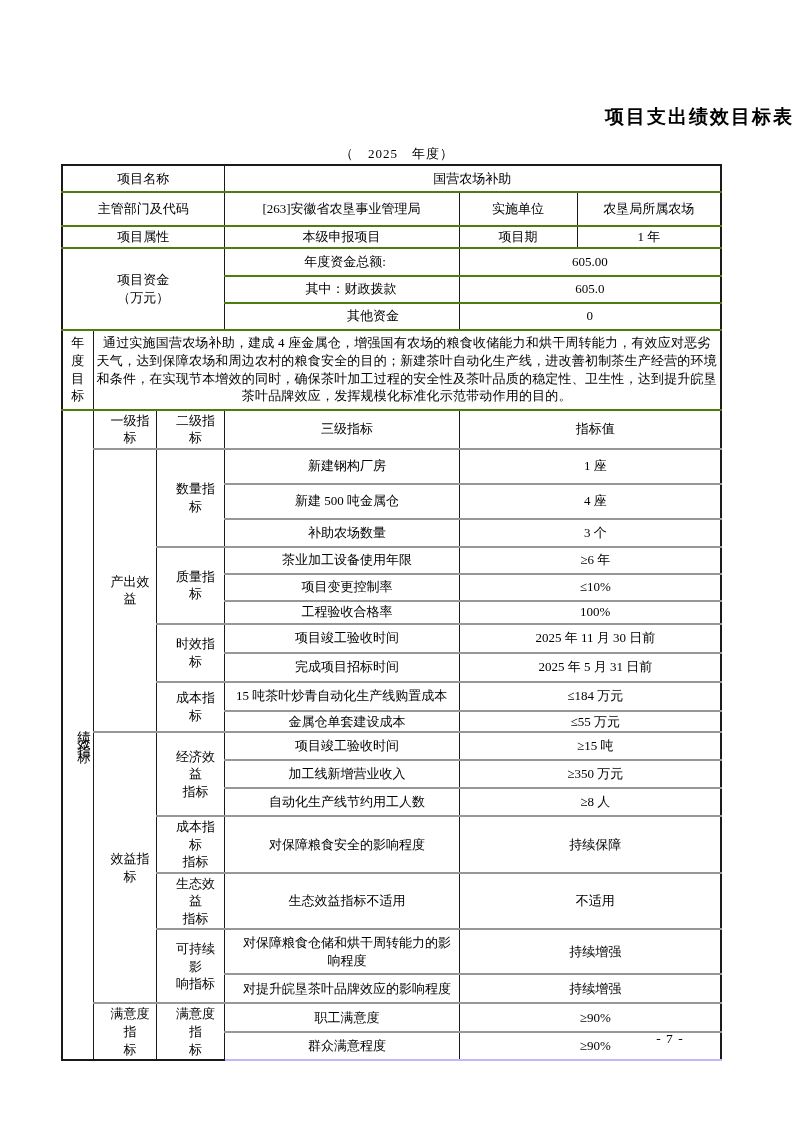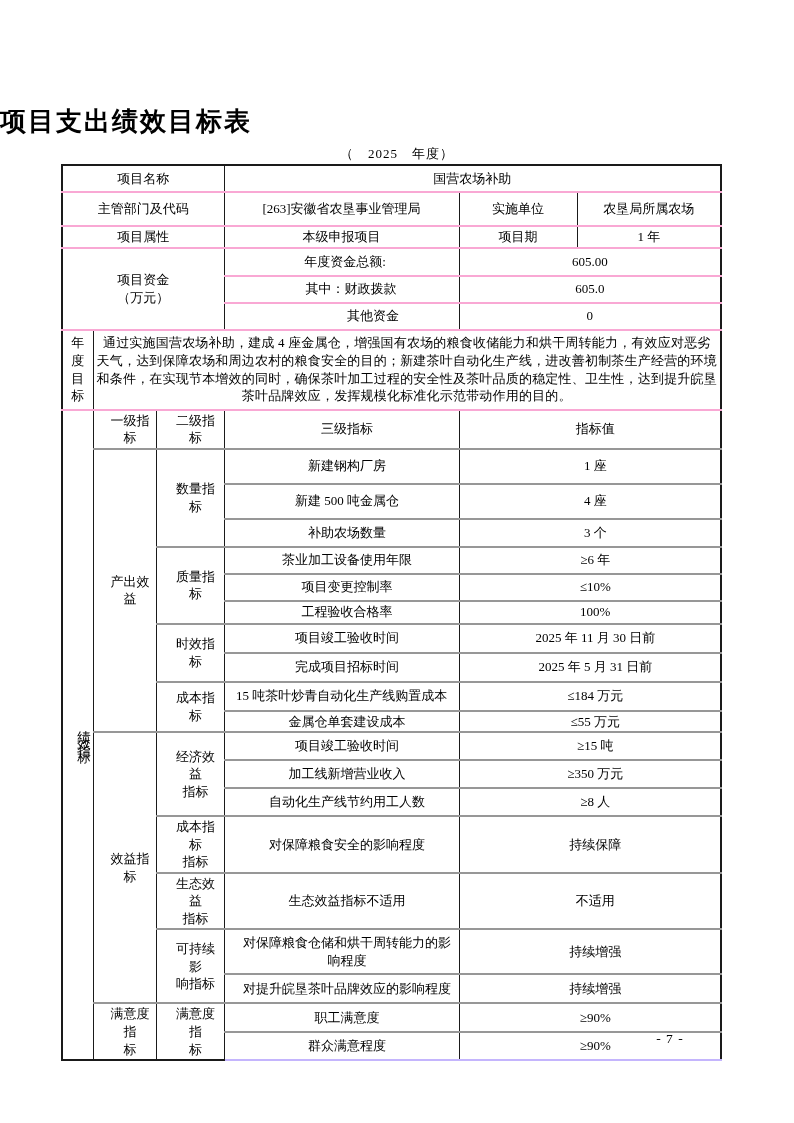--- a/index.html
+++ b/index.html
@@ -2,43 +2,43 @@
 <html><head>
 <meta charset="utf-8">
 <style>
   html,body{margin:0;padding:0;}
   body{
     width:794px;height:1123px;background:#ffffff;position:relative;
     font-family:"Liberation Serif","DejaVu Serif",serif;color:#000;
     overflow:hidden;
   }
   .doc-title{
-    position:absolute;top:104px;left:0;width:794px;text-align:left;
+    position:absolute;top:104px;left:0;width:794px;text-align:right;
     font-family:"Liberation Sans","DejaVu Sans",sans-serif;
-    font-weight:bold;font-size:26px;letter-spacing:2px;margin:0;
+    font-weight:bold;font-size:19px;letter-spacing:2px;margin:0;
   }
   .doc-subtitle{
     position:absolute;top:145px;left:0;width:794px;text-align:center;
     font-size:13px;letter-spacing:1px;
   }
   table.doc{
     position:absolute;left:61px;top:164px;width:659px;
     border-collapse:collapse;table-layout:fixed;
     border:2px solid #1a1a1a;
   }
   table.doc td{
     border:1px solid #1a1a1a;
     font-size:13px;line-height:1.35;
     text-align:center;vertical-align:middle;
     padding:1px 3px;
     white-space:pre-line;
     overflow:hidden;
   }
   
-  tr.ts td{border-bottom:2px solid #f9a8d4;}
+  tr.ts td{border-bottom:2px solid #4d7c0f;}
   
   tr.pf td{border-bottom:2px solid #979797;padding-left:14px;}
   tr.pf-last td{border-bottom:2px solid #c4b5fd;}
   td.blackbot{border-bottom-color:#1a1a1a !important;}
   td.left{text-align:left;}
   .pl10{padding-left:10px !important;}
   .pl22{padding-left:22px !important;}
   .pl66{padding-left:66px !important;}
   td.target-text{
     text-align:justify;padding:3px 8px 3px 9px;

